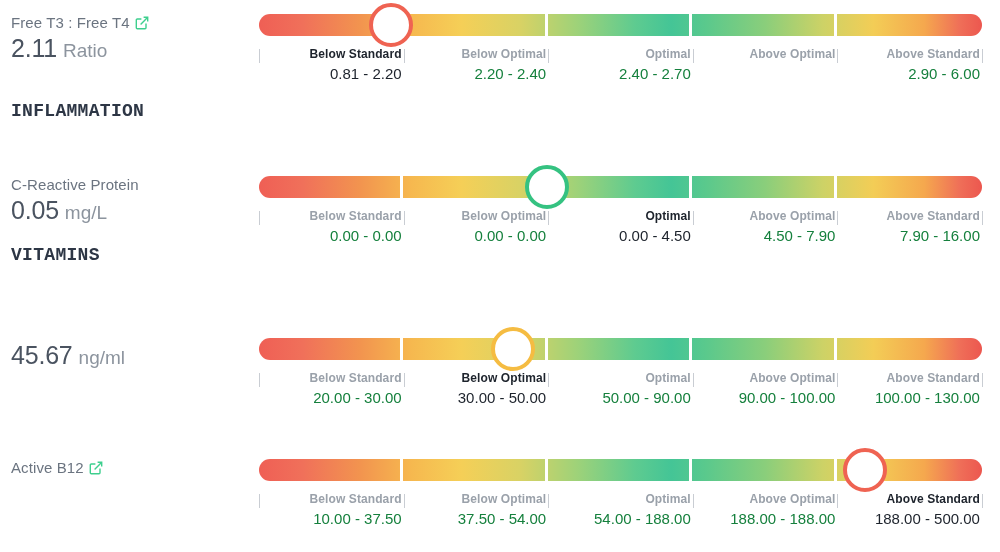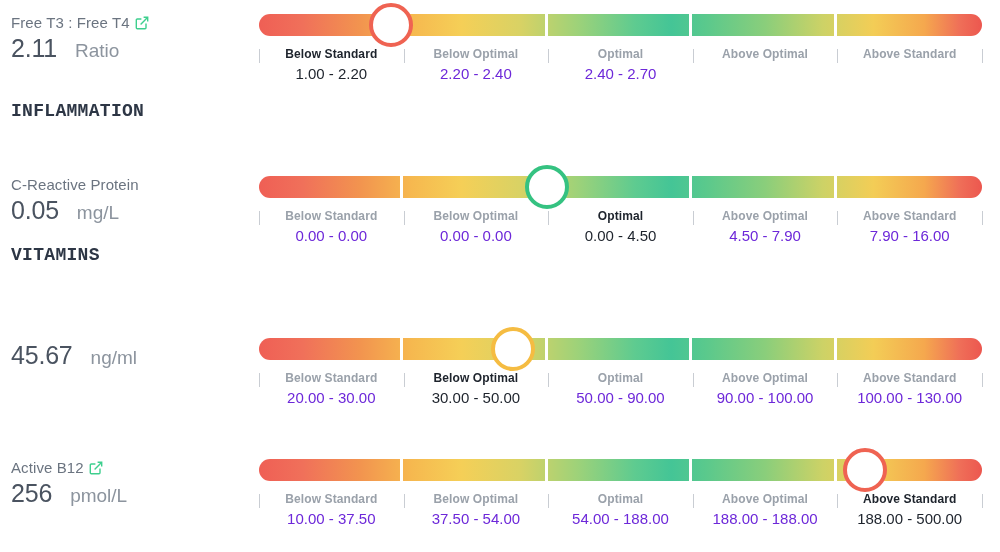--- a/index.html
+++ b/index.html
@@ -25,21 +25,21 @@
     letter-spacing: .1px;
     white-space: nowrap;
     display: flex;
     align-items: center;
     gap: 5px;
   }
 
   .ext-icon { display: inline-flex; width: 14px; height: 14px; }
   .ext-icon svg { width: 14px; height: 14px; display: block; }
 
-  .marker-value { margin-top: 3px; display: flex; align-items: baseline; gap: 18px; }
+  .marker-value { margin-top: 3px; display: flex; align-items: baseline; gap: 6px; }
   .marker-value .num {
     font-size: 25px;
     color: #4a5360;
     font-weight: 400;
     letter-spacing: -.2px;
   }
   .marker-value .unit { font-size: 19px; color: #8c949e; }
 
   
   .section-heading {
@@ -104,21 +104,21 @@
     position: absolute;
     left: 0;
     top: 32px;
     width: 723px;
     display: flex;
   }
 
   .label-cell {
     position: relative;
     flex: 1 1 0;
-    text-align: center;
+    text-align: right;
     padding: 0 2px;
   }
 
   .label-cell::before {
     content: "";
     position: absolute;
     left: 0;
     top: 3px;
     width: 1px;
     height: 14px;
@@ -136,21 +136,21 @@
   .label-cell .cat {
     font-size: 12px;
     font-weight: bold;
     color: #9aa1aa;
     letter-spacing: .1px;
     line-height: 16px;
     white-space: nowrap;
   }
   .label-cell .rng {
     font-size: 15px;
-    color: #6d28d9;
+    color: #15803d;
     line-height: 20px;
     margin-top: 2px;
     white-space: nowrap;
   }
 
   .label-cell.active .cat { color: #1d232c; }
   .label-cell.active .rng { color: #1d232c; }
 </style>
 </head>
 <body>
@@ -179,35 +179,36 @@
       <div class="bar">
         <div class="divider" style="left:141px;"></div>
         <div class="divider" style="left:286px;"></div>
         <div class="divider" style="left:430px;"></div>
         <div class="divider" style="left:575px;"></div>
       </div>
       <div class="dot" style="left:18.3%;border-color:#ef6352;"></div>
       <div class="labels">
         <div class="label-cell active">
           <div class="cat">Below Standard</div>
-          <div class="rng">1.00 - 2.20</div>
+          <div class="rng">0.81 - 2.20</div>
         </div>
         <div class="label-cell">
           <div class="cat">Below Optimal</div>
           <div class="rng">2.20 - 2.40</div>
         </div>
         <div class="label-cell">
           <div class="cat">Optimal</div>
           <div class="rng">2.40 - 2.70</div>
         </div>
         <div class="label-cell">
           <div class="cat">Above Optimal</div>
         </div>
         <div class="label-cell">
           <div class="cat">Above Standard</div>
+          <div class="rng">2.90 - 6.00</div>
         </div>
       </div>
       <div class="tick-end"></div>
     </div>
   </div>
 
   <div class="section-heading" style="top:101px;">INFLAMMATION</div>
 
   <div class="row" style="top:176px;">
     <div class="marker-info">
@@ -303,24 +304,20 @@
       <div class="marker-name">
         <span>Active B12</span>
         <span class="ext-icon">
           <svg viewBox="0 0 14 14" fill="none" stroke="#3ecf8e" stroke-width="1.4">
             <path d="M11 7.6v4.1a1 1 0 0 1-1 1H2.3a1 1 0 0 1-1-1V4a1 1 0 0 1 1-1h4.1"></path>
             <path d="M8.6 1.3H12.7V5.4"></path>
               <path d="M5.6 8.4L12.5 1.5"></path>
           </svg>
         </span>
       </div>
-      <div class="marker-value">
-        <span class="num">256</span>
-        <span class="unit">pmol/L</span>
-      </div>
     </div>
 
     <div class="gauge">
       <div class="bar">
         <div class="divider" style="left:141px;"></div>
         <div class="divider" style="left:286px;"></div>
         <div class="divider" style="left:430px;"></div>
         <div class="divider" style="left:575px;"></div>
       </div>
       <div class="dot" style="left:83.8%;border-color:#ef6352;"></div>

